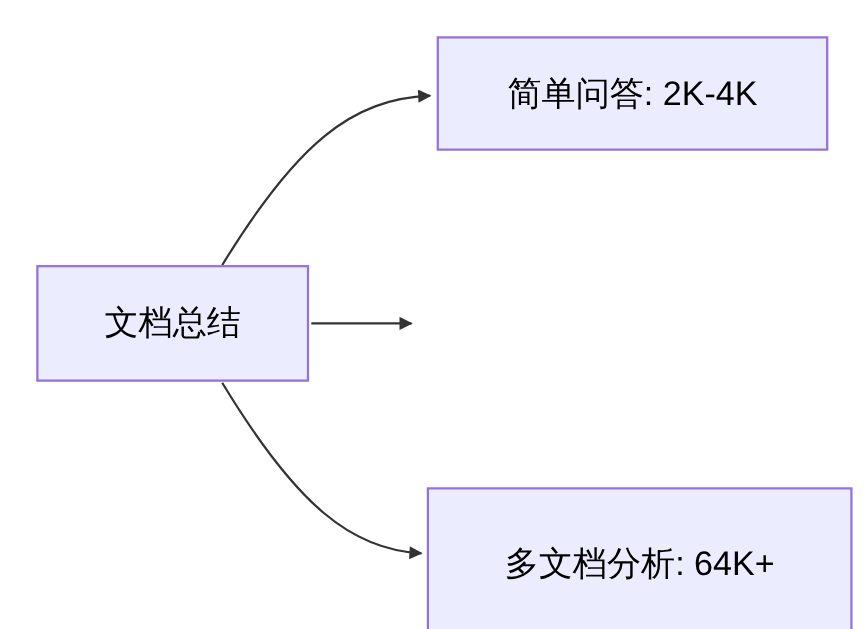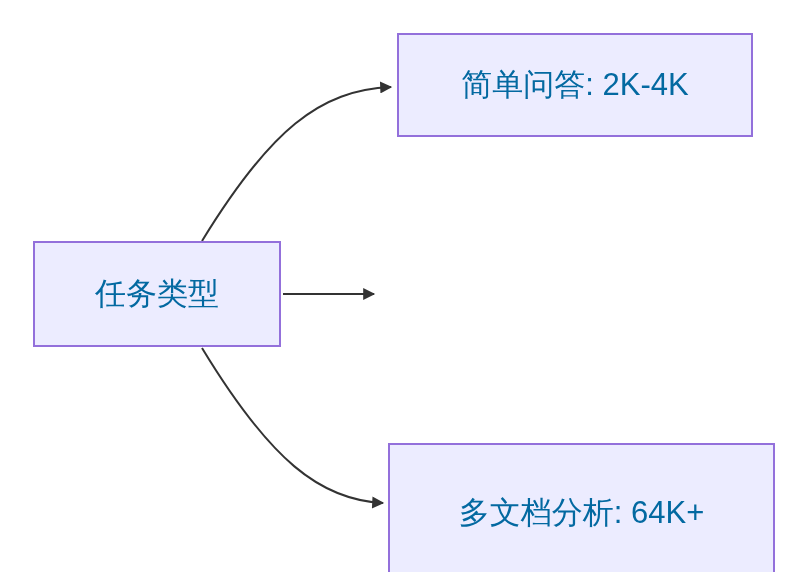--- a/index.html
+++ b/index.html
@@ -28,21 +28,21 @@
     stroke-width: 2px;
   }
   .node {
     position: absolute;
     box-sizing: border-box;
     background: #ECECFF;
     border: 2px solid #9370DB;
     display: flex;
     align-items: center;
     justify-content: center;
-    color: #0369a1;
+    color: #000000;
     font-size: 31px;
     line-height: 1.2;
     text-align: center;
     white-space: nowrap;
   }
   .node-root   { left: 33px;  top: 241px; width: 248px; height: 106px; }
   .node-top    { left: 397px; top: 33px;  width: 356px; height: 104px; }
   .node-middle { left: 380px; top: 238px; width: 391px; height: 110px; }
   .node-bottom { left: 388px; top: 443px; width: 387px; height: 140px; }
 </style>
@@ -56,21 +56,21 @@
       <marker id="arrowhead" viewBox="0 0 10 10" refX="9" refY="5" markerWidth="7.5" markerHeight="6" orient="auto">
         <path d="M0,0 L10,5 L0,10 z" fill="#333333"></path>
       </marker>
     </defs>
     <path class="edge" d="M202,241 C270,130 320,90 391,87" marker-end="url(#arrowhead)"></path>
     <path class="edge" d="M283,294 L374,294" marker-end="url(#arrowhead)"></path>
     <path class="edge" d="M202,348 C270,460 320,500 383,503" marker-end="url(#arrowhead)"></path>
   </svg>
 
   <div class="node node-root">
-    <span>任务类型</span>
+    <span>文档总结</span>
   </div>
 
   <div class="node node-top">
     <span>简单问答: 2K-4K</span>
   </div>
 
 
   <div class="node node-bottom">
     <span>多文档分析: 64K+</span>
   </div>

